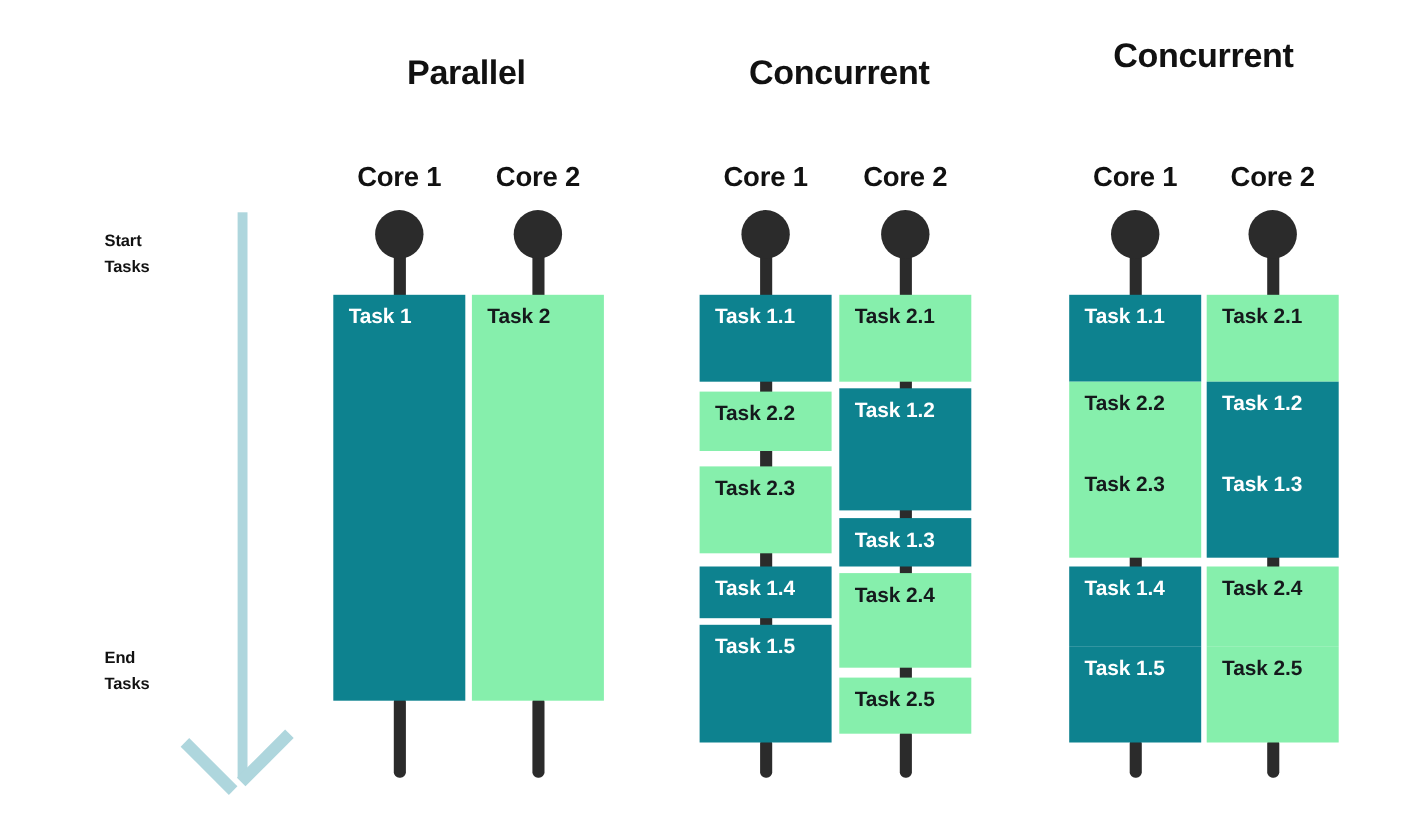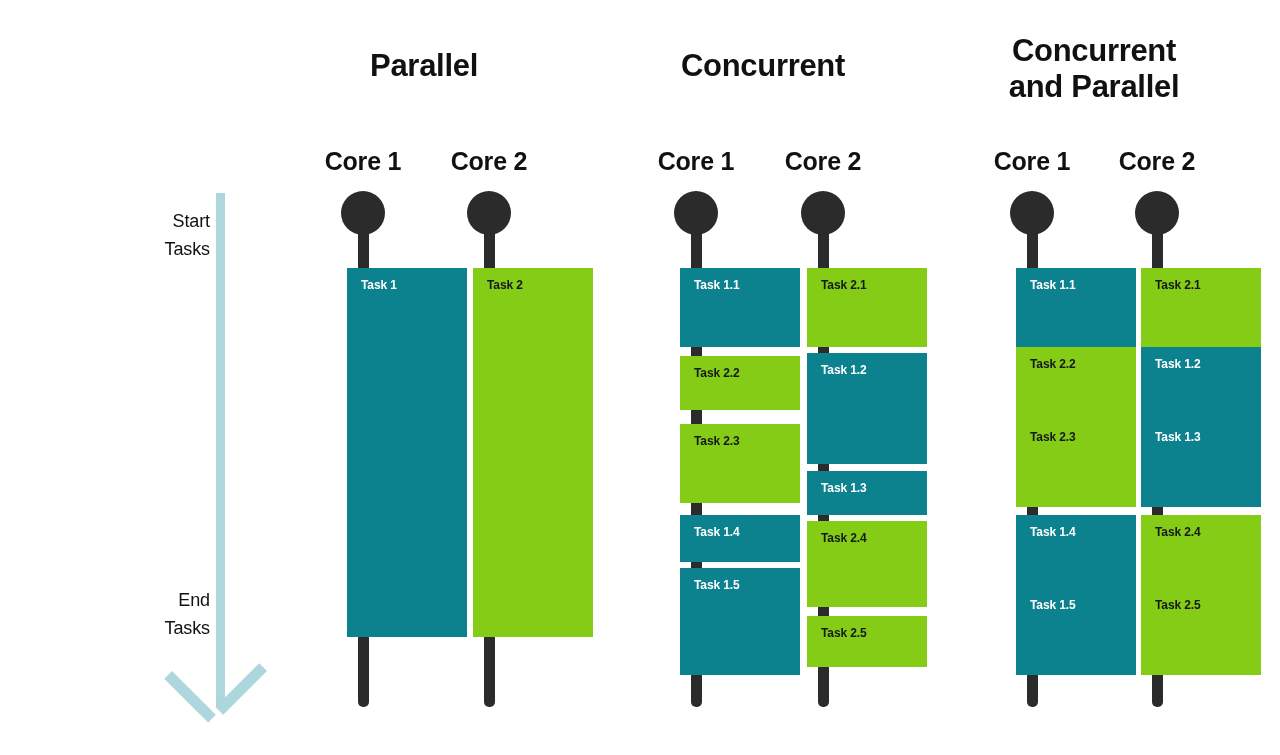--- a/index.html
+++ b/index.html
@@ -28,24 +28,24 @@
   .time-label{
     position:absolute;
     font-size:23px;
     font-weight:bold;
     color:#111111;
     text-align:center;
     letter-spacing:-0.2px;
   }
   .edge-label{
     position:absolute;
-    font-size:18px;
-    font-weight:normal;
+    font-size:15px;
+    font-weight:bold;
     color:#111111;
-    text-align:right;
+    text-align:left;
     line-height:1.55;
     letter-spacing:-0.1px;
   }
   .arrow-shaft{
     position:absolute;
     background:#aed6dd;
   }
   .chev{
     position:absolute;
     width:62px;height:11px;
@@ -72,27 +72,26 @@
     width:11px;
     background:#2b2b2b;
     border-radius:5px;
   }
 
   
   .block{
     position:absolute;
     box-sizing:border-box;
     padding:10px 0 0 14px;
-    font-size:12px;
+    font-size:19px;
     font-weight:bold;
     letter-spacing:-0.1px;
-    margin-left:44px;
   }
   .block.dark{background:#0d828f;color:#ffffff;}
-  .block.light{background:#84cc16;color:#15191c;}
+  .block.light{background:#86efac;color:#15191c;}
   .block-label{pointer-events:none;}
 </style>
 </head>
 <body>
 
 <div id="stage">
     <div class="edge-label" style="left: 95px; top: 208px; width: 115px;">
       <div>Start</div>
       <div>Tasks</div>
     </div>
@@ -142,21 +141,20 @@
     <div class="stem" style="left: 817.5px; top: 606px; height: 11px; border-radius: 0px;"></div>
     <div class="stem" style="left: 817.5px; top: 663px; height: 44px;"></div>
     <div class="dot" style="left: 801px; top: 191px;"></div>
     <div class="block light" style="left: 763px; top: 268px; width: 120px; height: 79px;"><span class="block-label">Task 2.1</span></div>
     <div class="block dark" style="left: 763px; top: 353px; width: 120px; height: 111px;"><span class="block-label">Task 1.2</span></div>
     <div class="block dark" style="left: 763px; top: 471px; width: 120px; height: 44px;"><span class="block-label">Task 1.3</span></div>
     <div class="block light" style="left: 763px; top: 521px; width: 120px; height: 86px;"><span class="block-label">Task 2.4</span></div>
     <div class="block light" style="left: 763px; top: 616px; width: 120px; height: 51px;"><span class="block-label">Task 2.5</span></div>
     <div class="group-title" style="left: 924px; top: 33px; width: 340px;">
       <div>Concurrent</div>
-      <div>and Parallel</div>
     </div>
     <div class="core-label" style="left: 952px; top: 147px; width: 160px;">Core 1</div>
     <div class="stem" style="left: 1026.5px; top: 213px; height: 61px;"></div>
     <div class="stem" style="left: 1026.5px; top: 506px; height: 10px; border-radius: 0px;"></div>
     <div class="stem" style="left: 1026.5px; top: 671px; height: 36px;"></div>
     <div class="dot" style="left: 1010px; top: 191px;"></div>
     <div class="block dark" style="left: 972px; top: 268px; width: 120px; height: 79px;"><span class="block-label">Task 1.1</span></div>
     <div class="block light" style="left: 972px; top: 347px; width: 120px; height: 73px;"><span class="block-label">Task 2.2</span></div>
     <div class="block light" style="left: 972px; top: 420px; width: 120px; height: 87px;"><span class="block-label">Task 2.3</span></div>
     <div class="block dark" style="left: 972px; top: 515px; width: 120px; height: 73px;"><span class="block-label">Task 1.4</span></div>

